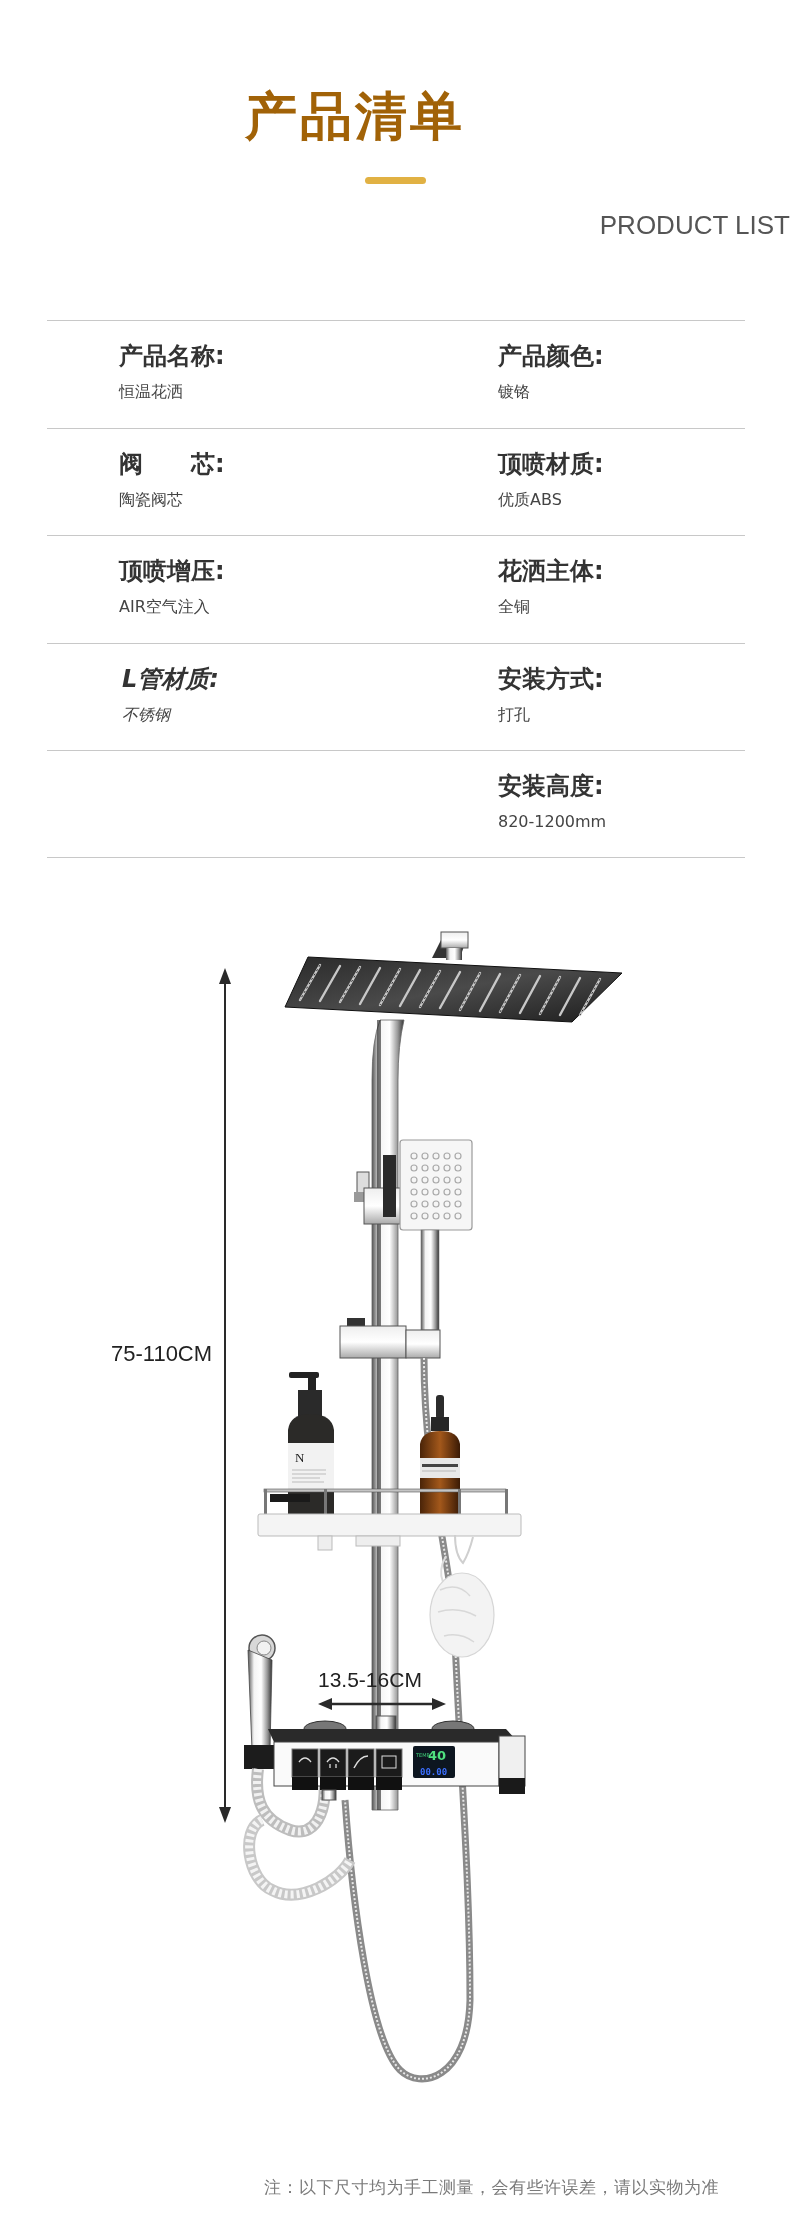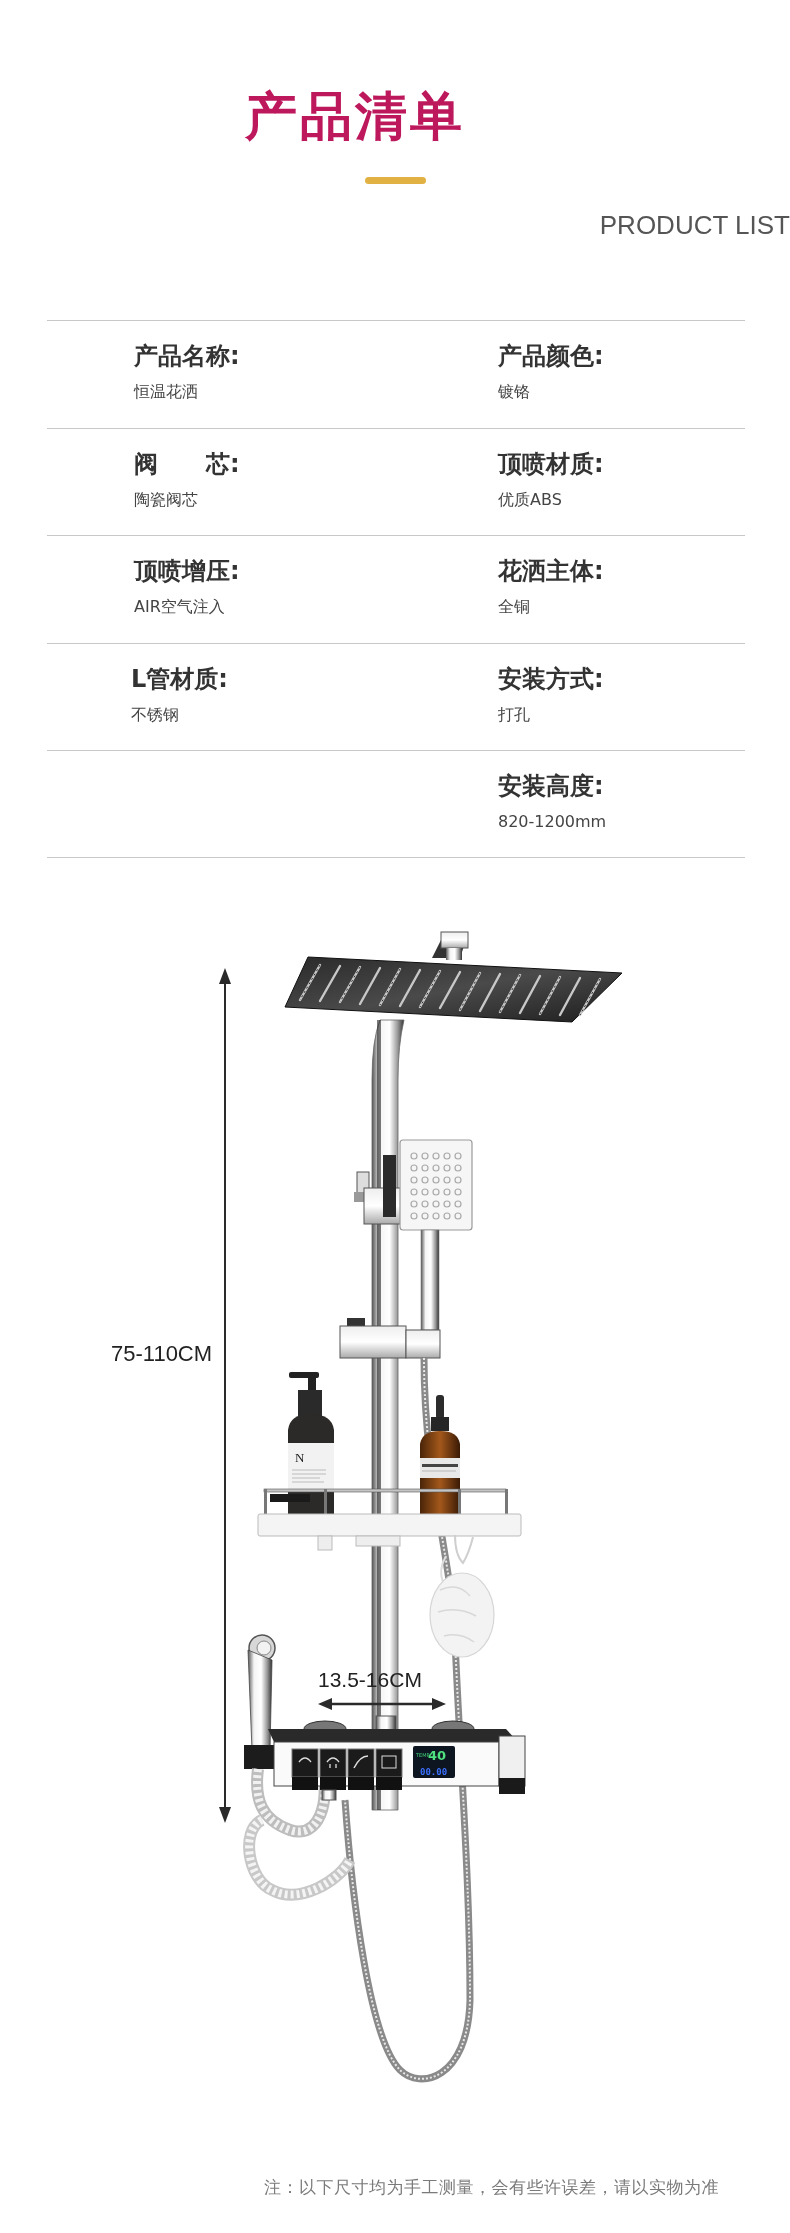--- a/index.html
+++ b/index.html
@@ -1,28 +1,28 @@
 <!DOCTYPE html>
 <html><head>
 <meta charset="utf-8">
 <style>
   html, body { margin: 0; padding: 0; background: #ffffff; }
   body { width: 790px; height: 2233px; position: relative; overflow: hidden;
          font-family: "DejaVu Sans", "Liberation Sans", sans-serif; }
   .title { position: absolute; left: 0; width: 710px; top: 84px; text-align: center;
-           font-size: 52px; font-weight: bold; color: #be185d; letter-spacing: 3px; line-height: 64px; }
+           font-size: 52px; font-weight: bold; color: #a16207; letter-spacing: 3px; line-height: 64px; }
   .gold-bar { position: absolute; left: 365px; top: 177px; width: 61px; height: 7px;
               border-radius: 4px; background: #e1b143; }
   .subtitle { position: absolute; left: 0; width: 790px; top: 209px; text-align: right;
               font-family: "Liberation Sans", sans-serif; font-size: 26px; color: #555555; line-height: 32px; }
   .spec-table { position: absolute; left: 47px; top: 320px; width: 698px; }
   .spec-row { position: relative; height: 107.6px; border-top: 1.5px solid #c8c8c8; box-sizing: border-box; }
   .spec-row.last { border-bottom: 1.5px solid #c8c8c8; }
   .spec-cell { position: absolute; top: 20px; }
-  .spec-cell.left { left: 87px; }
+  .spec-cell.left { left: 72px; }
   .spec-cell.right { left: 451px; }
   .spec-label { font-size: 24px; font-weight: bold; color: #333333; line-height: 30px; white-space: pre; }
   .spec-value { font-size: 16px; color: #444444; line-height: 30px; margin-top: 6px; white-space: pre; }
   .illustration { position: absolute; left: 0; top: 880px; width: 790px; height: 1260px; }
   .dim-label { position: absolute; font-family: "Liberation Sans", sans-serif; color: #222222; }
   .dim-v { left: 111px; top: 1341px; font-size: 22px; }
   .dim-h { left: 318px; top: 1668px; font-size: 21px; }
   .note { position: absolute; left: 264px; top: 2176px; font-size: 17px; color: #7a7a7a; white-space: nowrap; letter-spacing: 0.5px; }
 </style>
 </head>
@@ -57,21 +57,21 @@
     <div class="spec-cell left">
       <div class="spec-label">顶喷增压:</div>
       <div class="spec-value">AIR空气注入</div>
     </div>
     <div class="spec-cell right">
       <div class="spec-label">花洒主体:</div>
       <div class="spec-value">全铜</div>
     </div>
   </div>
   <div class="spec-row">
-    <div class="spec-cell left" style="left:84px;">
+    <div class="spec-cell left" style="left:75px;font-style:italic;">
       <div class="spec-label">L管材质:</div>
       <div class="spec-value">不锈钢</div>
     </div>
     <div class="spec-cell right">
       <div class="spec-label">安装方式:</div>
       <div class="spec-value">打孔</div>
     </div>
   </div>
   <div class="spec-row last">
     <div class="spec-cell right">

